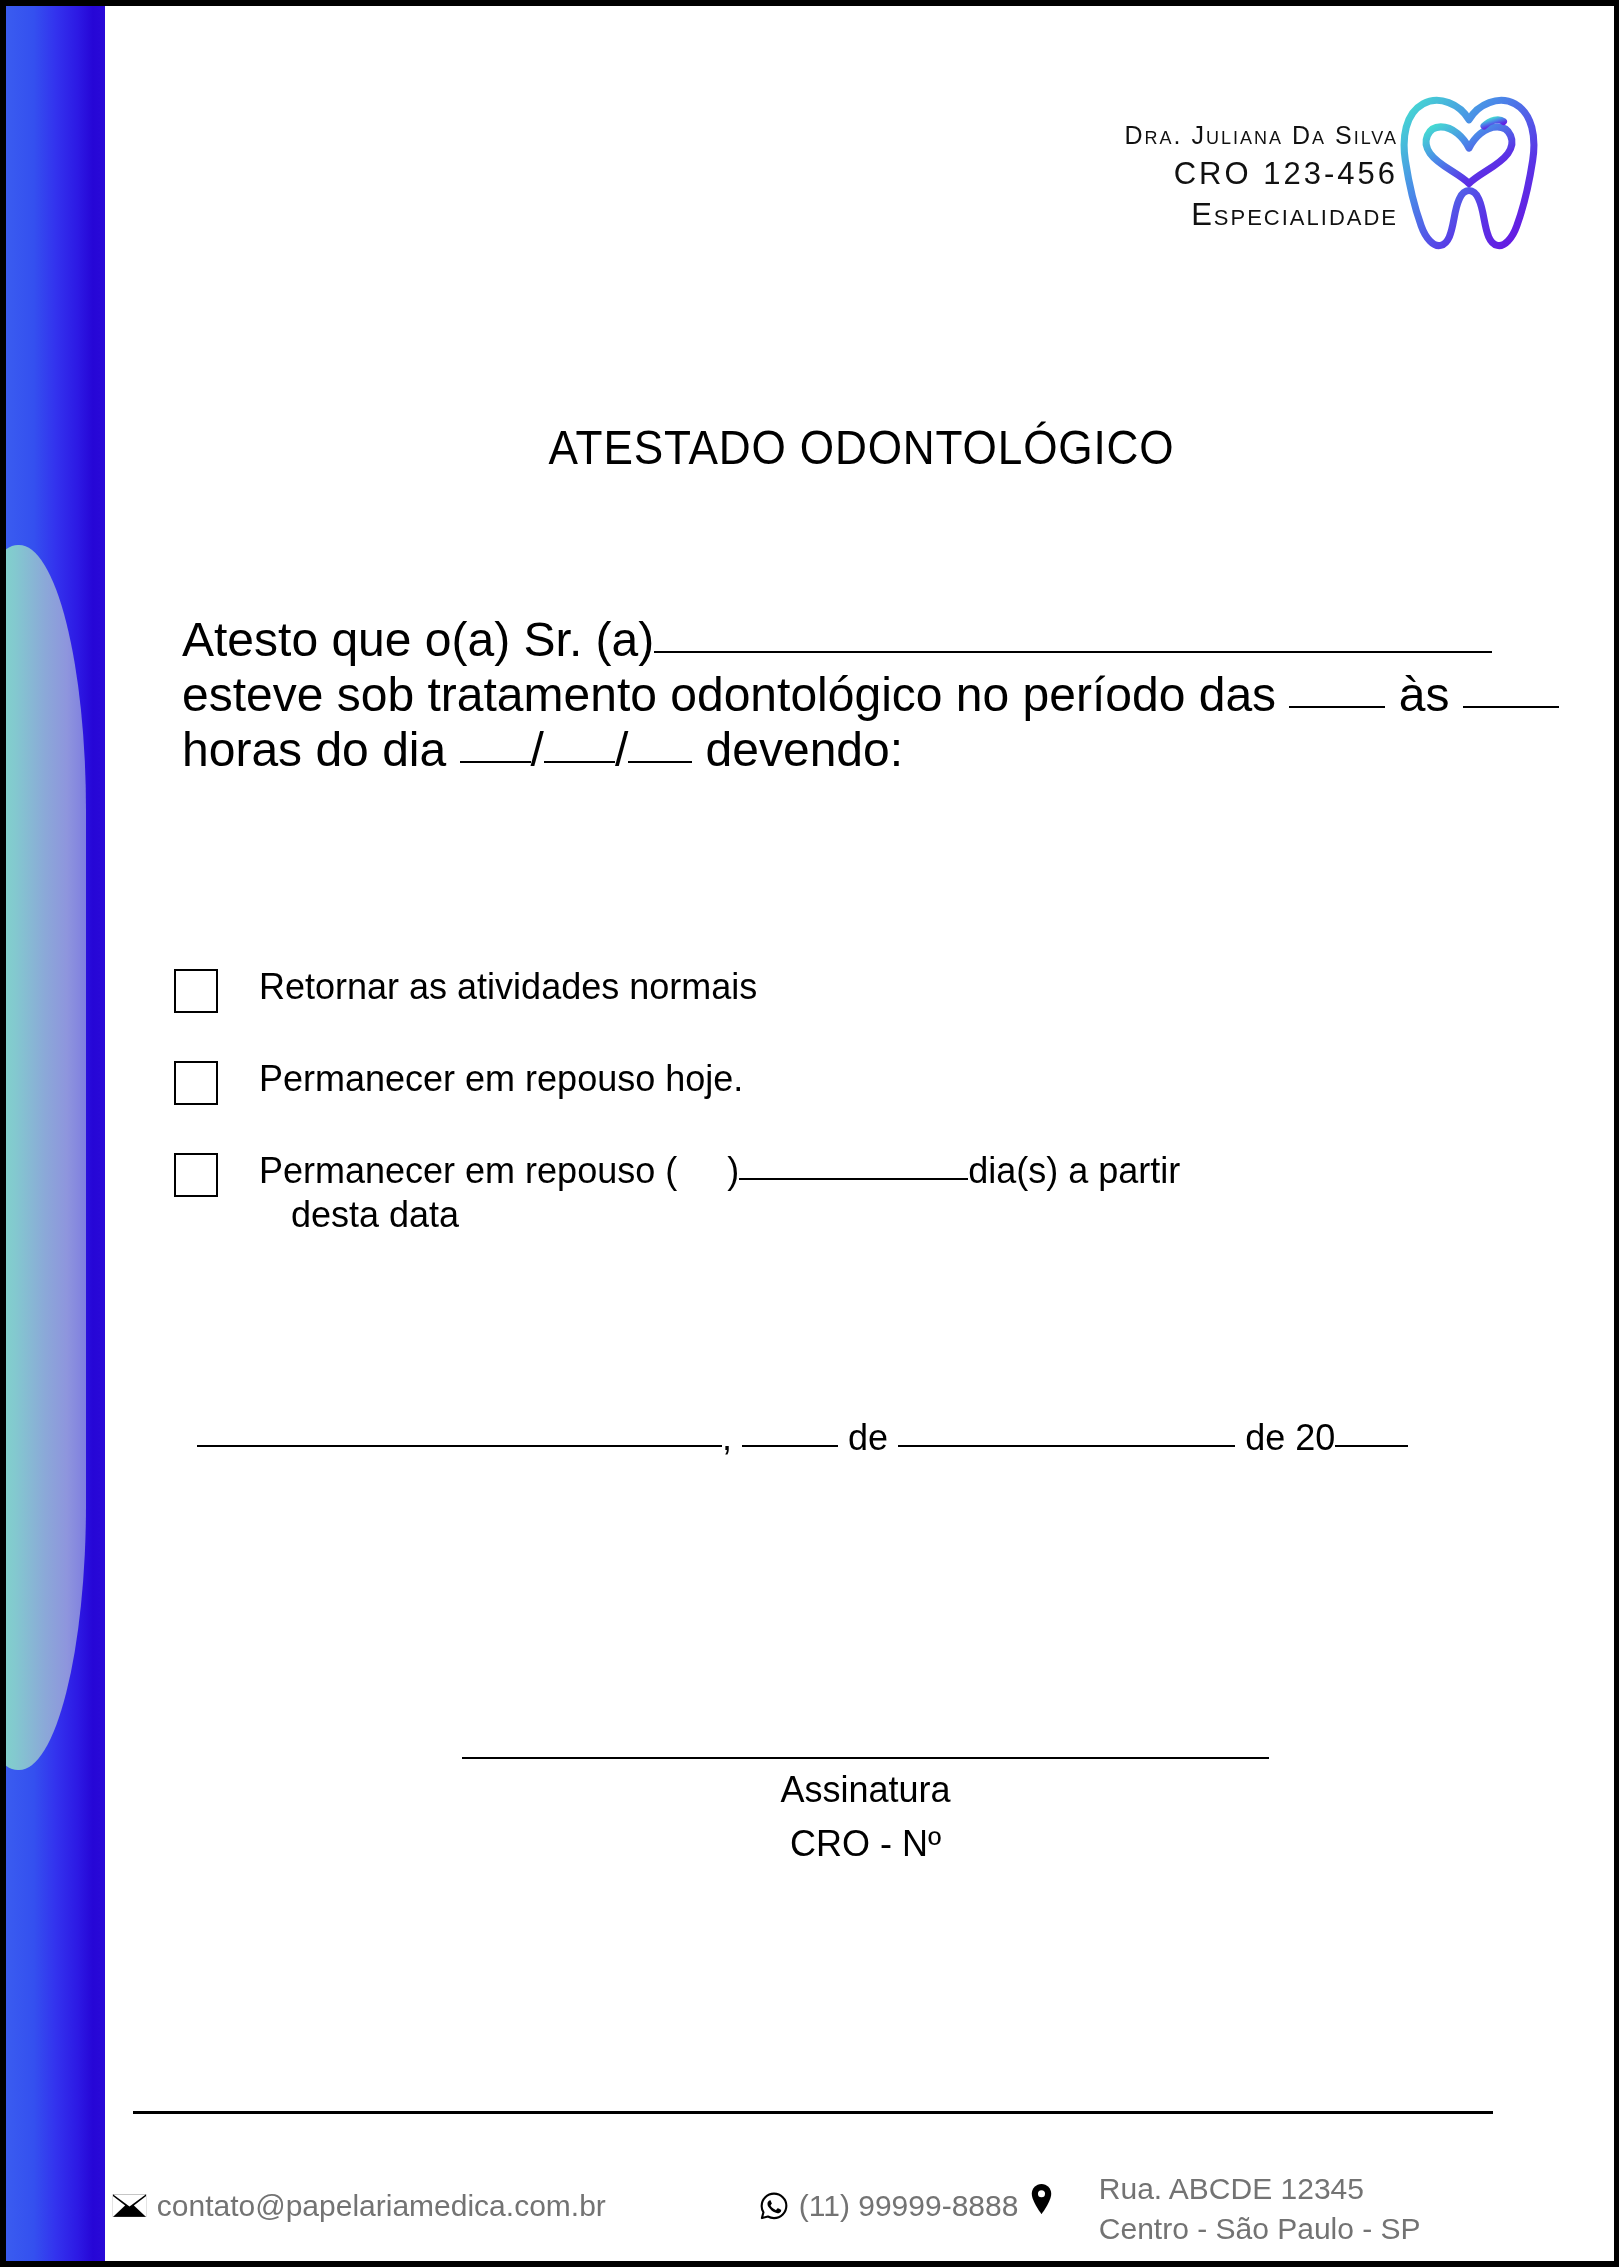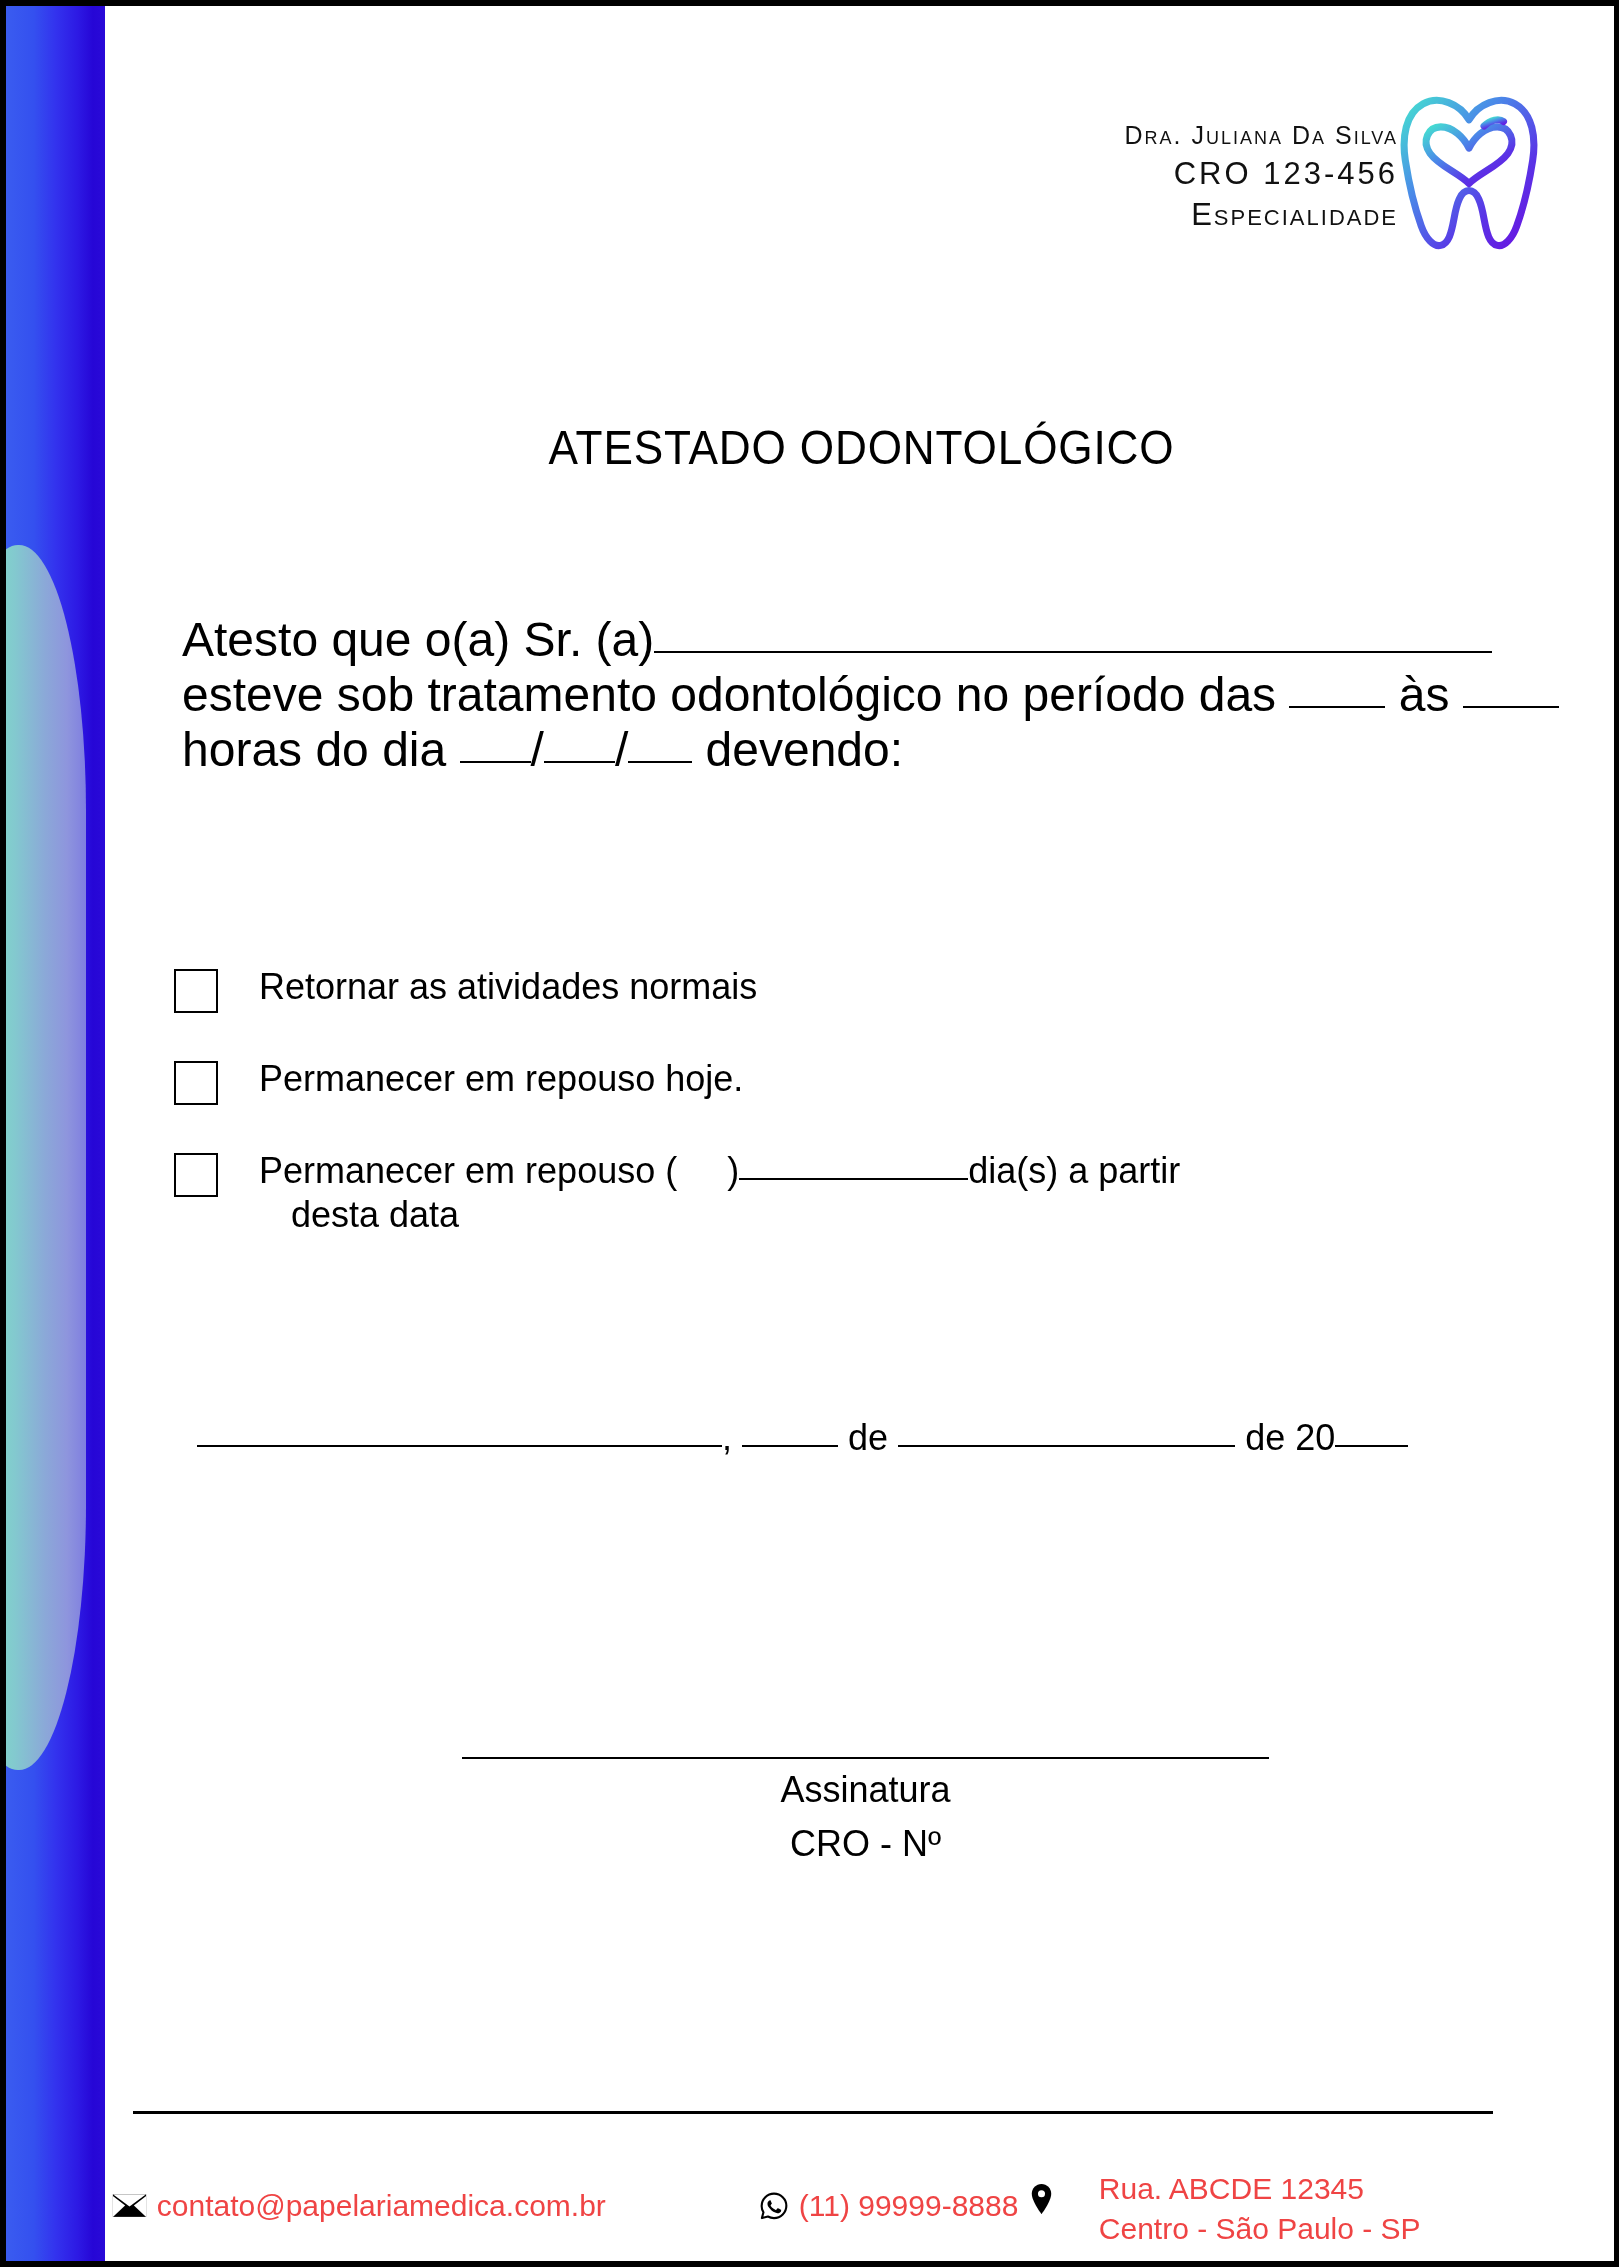--- a/index.html
+++ b/index.html
@@ -219,21 +219,21 @@
     left: 106px;
     top: 2163px;
     width: 1410px;
     height: 98px;
   }
   .f-item {
     position: absolute;
     display: flex;
     align-items: center;
     font-size: 30px;
-    color: #ef4444;
+    color: #737373;
     white-space: nowrap;
   }
   .f-email { left: 0px;   top: 19.5px; }
   .f-phone { left: 647px; top: 19.5px; }
   .f-addr  { left: 918px; top: 0px; align-items: flex-start; }
   .f-icon {
     display: inline-flex;
     align-items: center;
     justify-content: center;
     margin-right: 9.8px;

